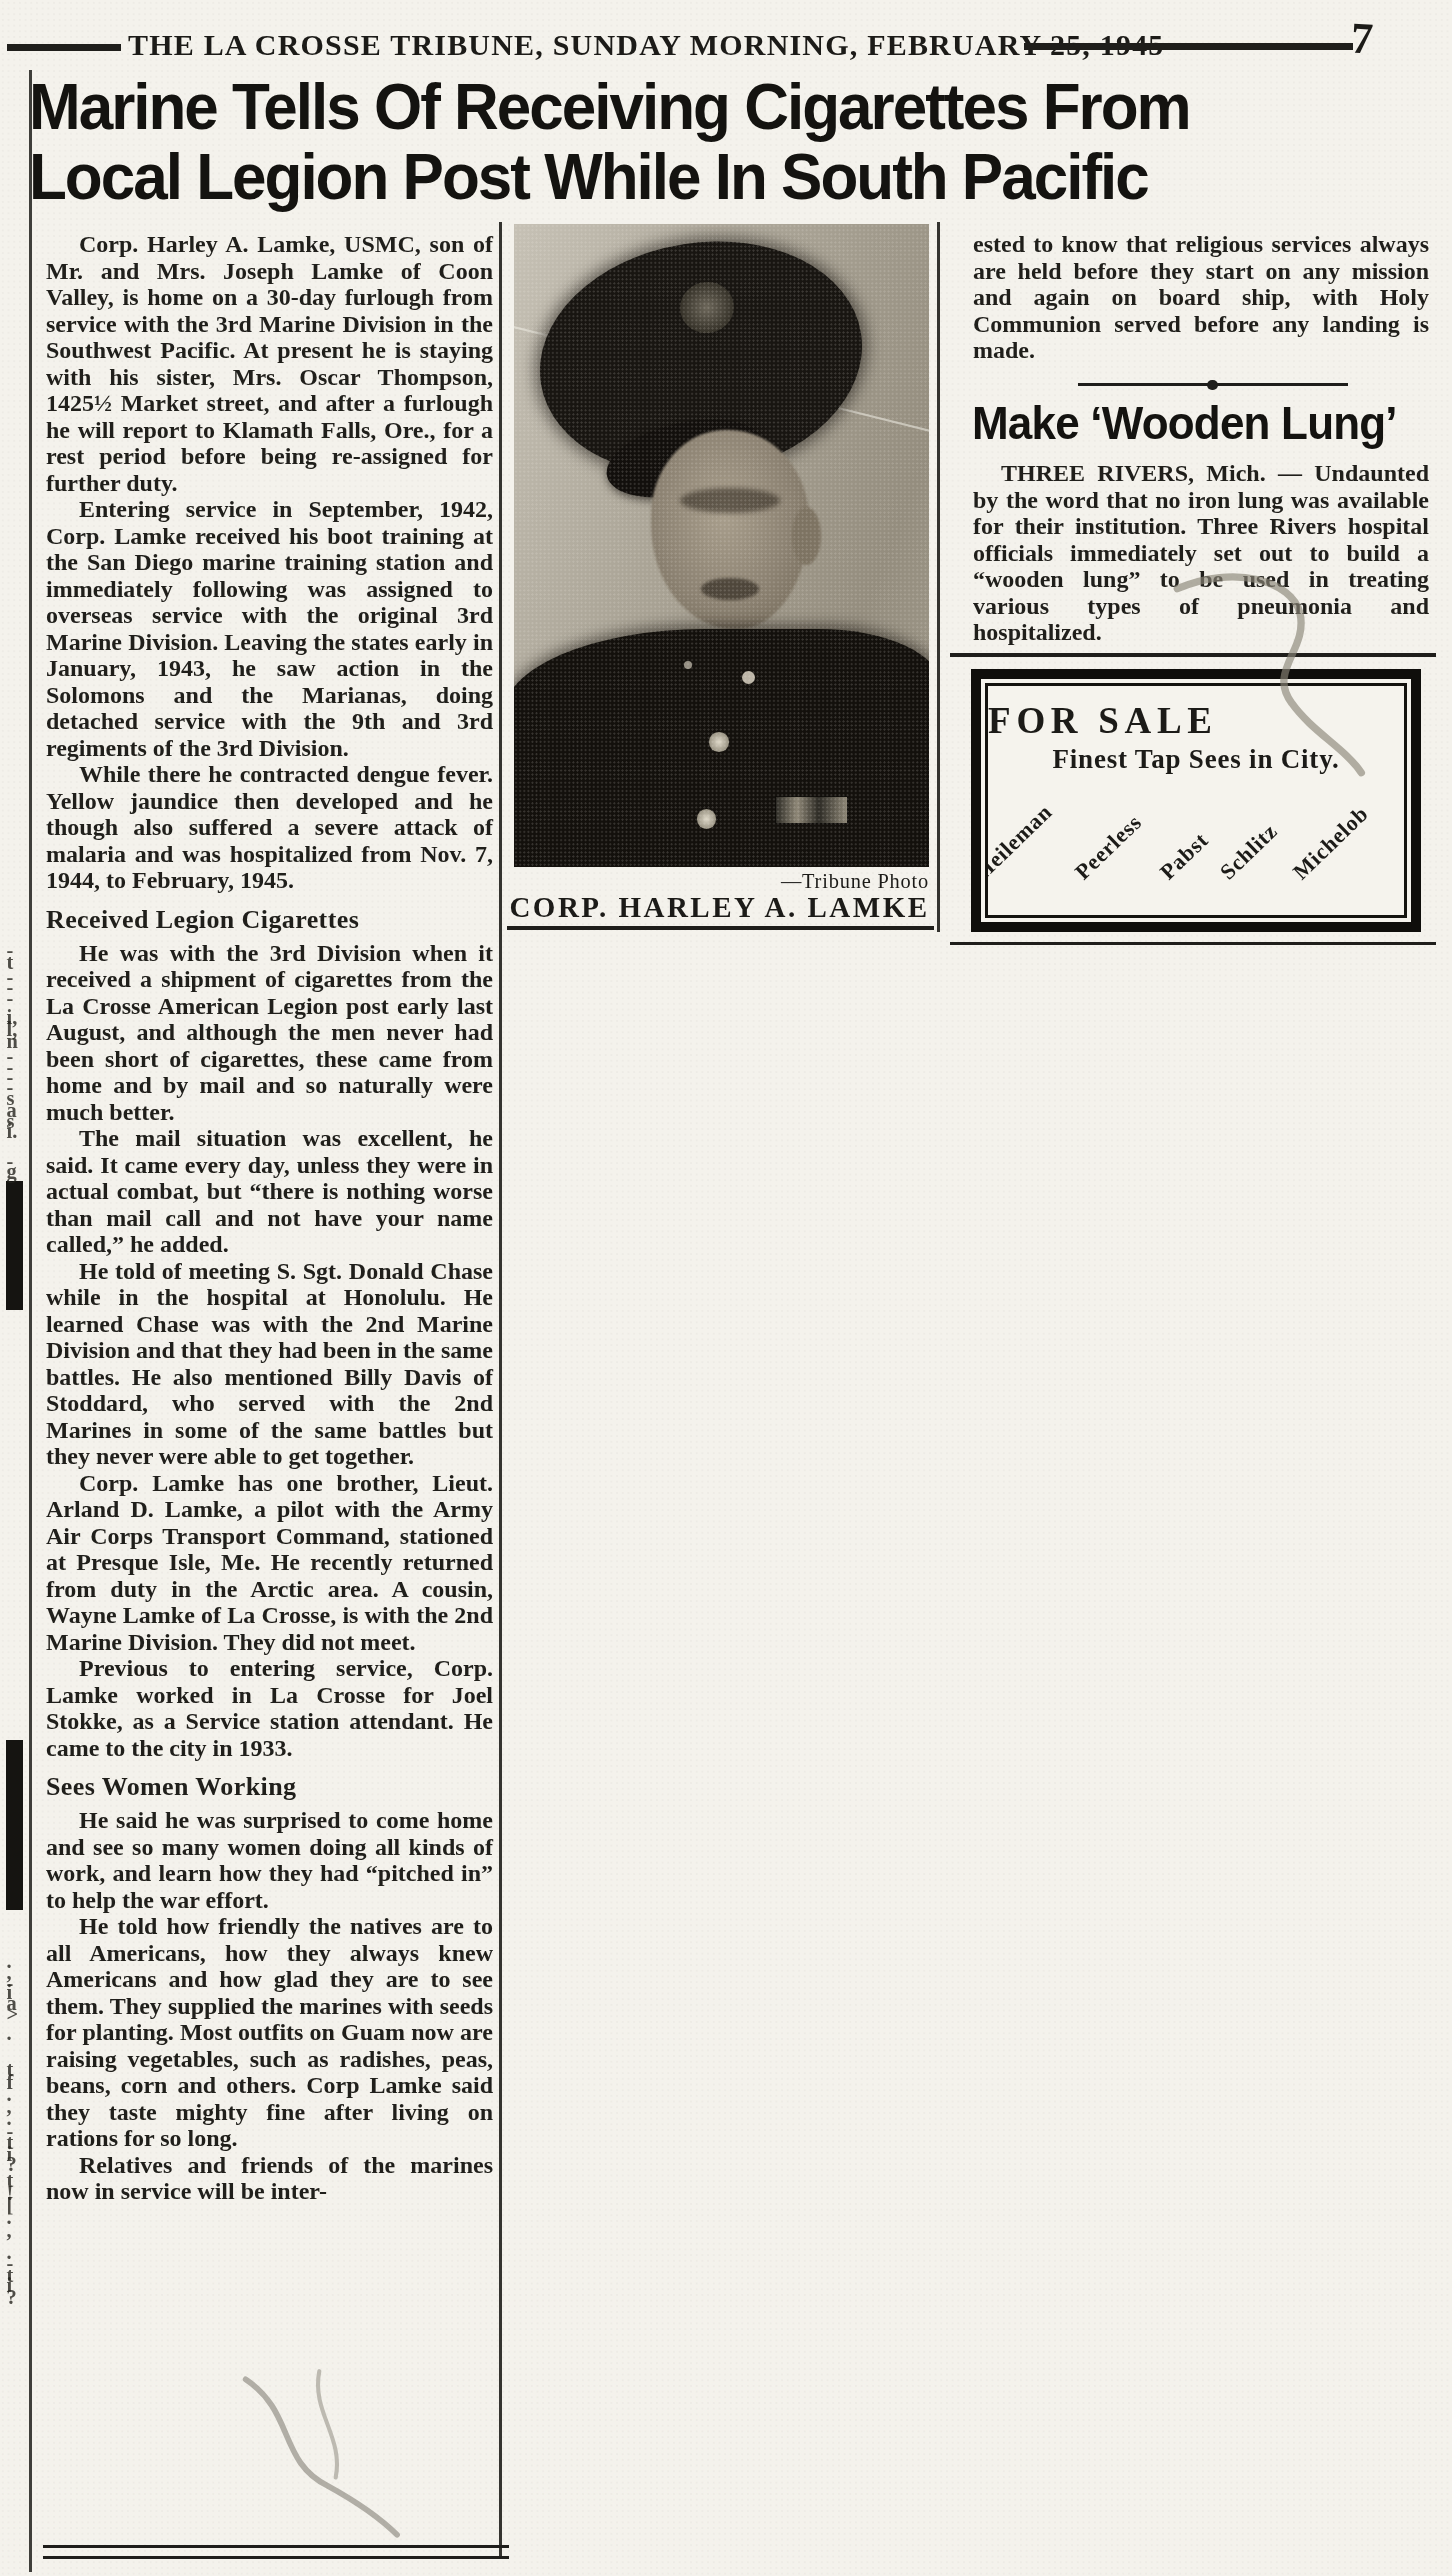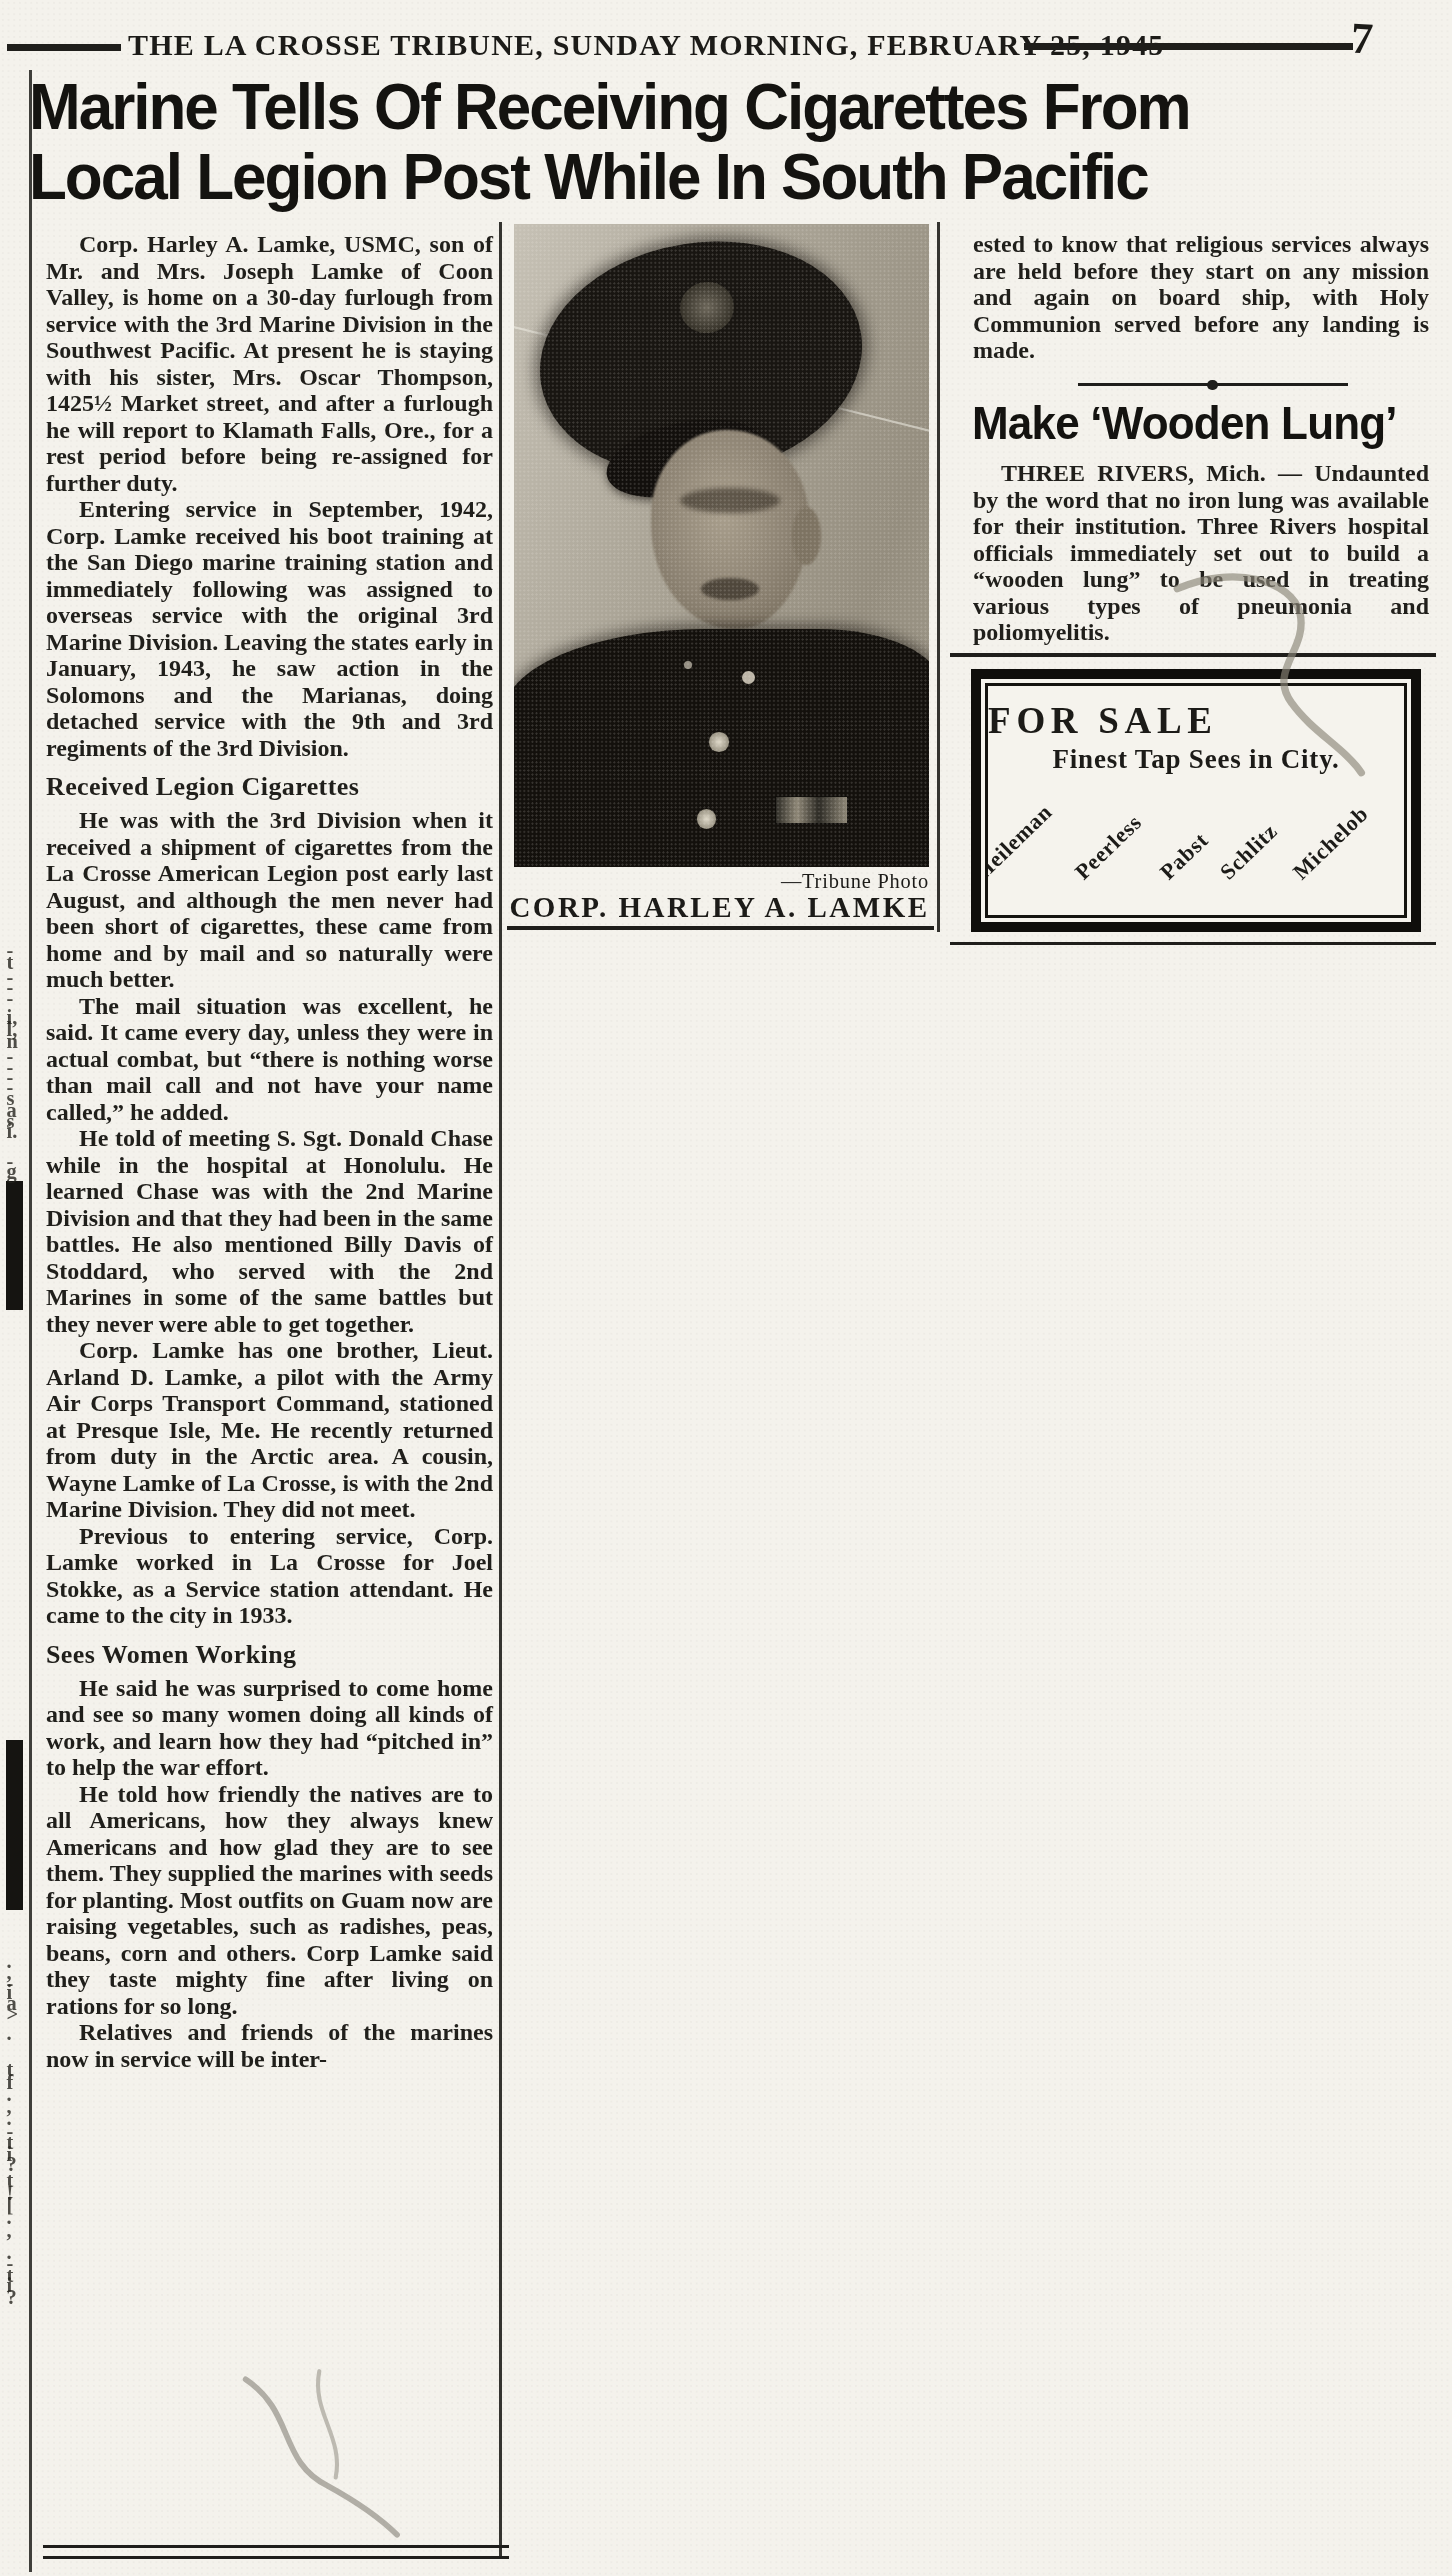--- a/index.html
+++ b/index.html
@@ -207,20 +207,21 @@
   <div class="abs headline" id="headline-1">Marine Tells Of Receiving Cigarettes From</div>
   <div class="abs headline" id="headline-2">Local Legion Post While In South Pacific</div>
 
   <div class="rule" style="left:29px;top:70px;width:3.3px;height:2502px;opacity:.85;"></div>
   <div class="rule" style="left:499px;top:222px;width:3.3px;height:2336px;opacity:.9;"></div>
   <div class="rule" style="left:937px;top:222px;width:3.3px;height:710px;opacity:.9;"></div>
 
   <div class="bodycol" id="left-col">
     <p class="np-p">Corp. Harley A. Lamke, USMC, son of Mr. and Mrs. Joseph Lamke of Coon Valley, is home on a 30-day furlough from service with the 3rd Marine Division in the Southwest Pacific.  At present he is staying with his sister, Mrs. Oscar Thompson, 1425½ Market street, and after a furlough he will report to Klamath Falls, Ore., for a rest period before being re-assigned for further duty.</p>
     <p class="np-p">Entering service in September, 1942, Corp. Lamke received his boot training at the San Diego marine training station and immediately following was assigned to overseas service with the original 3rd Marine Division.  Leaving the states early in January, 1943, he saw action in the Solomons and the Marianas, doing detached service with the 9th and 3rd regiments of the 3rd Division.</p>
+    <p class="np-p">While there he contracted dengue fever.  Yellow jaundice then developed and he though also suffered a severe attack of malaria and was hospitalized from Nov. 7, 1944, to February, 1945.</p>
     <p class="np-h">Received Legion Cigarettes</p>
     <p class="np-p">He was with the 3rd Division when it received a shipment of cigarettes from the La Crosse American Legion post early last August, and although the men never had been short of cigarettes, these came from home and by mail and so naturally were much better.</p>
     <p class="np-p">The mail situation was excellent, he said.  It came every day, unless they were in actual combat, but “there is nothing worse than mail call and not have your name called,” he added.</p>
     <p class="np-p">He told of meeting S. Sgt. Donald Chase while in the hospital at Honolulu.  He learned Chase was with the 2nd Marine Division and that they had been in the same battles.  He also mentioned Billy Davis of Stoddard, who served with the 2nd Marines in some of the same battles but they never were able to get together.</p>
     <p class="np-p">Corp. Lamke has one brother, Lieut. Arland D. Lamke, a pilot with the Army Air Corps Transport Command, stationed at Presque Isle, Me.  He recently returned from duty in the Arctic area.  A cousin, Wayne Lamke of La Crosse, is with the 2nd Marine Division.  They did not meet.</p>
     <p class="np-p">Previous to entering service, Corp. Lamke worked in La Crosse for Joel Stokke, as a Service station attendant.  He came to the city in 1933.</p>
     <p class="np-h">Sees Women Working</p>
     <p class="np-p">He said he was surprised to come home and see so many women doing all kinds of work, and learn how they had “pitched in” to help the war effort.</p>
     <p class="np-p">He told how friendly the natives are to all Americans, how they always knew Americans and how glad they are to see them.  They supplied the marines with seeds for planting.  Most outfits on Guam now are raising vegetables, such as radishes, peas, beans, corn and others.  Corp Lamke said they taste mighty fine after living on rations for so long.</p>
     <p class="np-p">Relatives and friends of the marines now in service will be inter-</p>
@@ -255,21 +256,21 @@
   </div>
 
   <div class="abs" id="right-divider">
     <span class="bar"></span>
     <span class="dot"></span>
   </div>
 
   <div class="abs" id="right-heading">Make ‘Wooden Lung’</div>
 
   <div class="bodycol" id="right-col-p2">
-    <p class="np-p">THREE RIVERS, Mich. — Undaunted by the word that no iron lung was available for their institution.  Three Rivers hospital officials immediately set out to build a “wooden lung” to be used in treating various types of pneumonia and poliomyelitis.</p>
+    <p class="np-p">THREE RIVERS, Mich. — Undaunted by the word that no iron lung was available for their institution.  Three Rivers hospital officials immediately set out to build a “wooden lung” to be used in treating various types of pneumonia and hospitalized.</p>
   </div>
 
   <div class="rule" style="left:950px;top:653px;width:486px;height:4.1px;"></div>
 
   <div class="abs" id="ad-box">
     <div id="ad-inner">
       <div id="ad-title">FOR SALE</div>
       <div id="ad-subtitle">Finest Tap Sees in City.</div>
       <div id="ad-brands">
         <span class="brand">Heileman</span>

